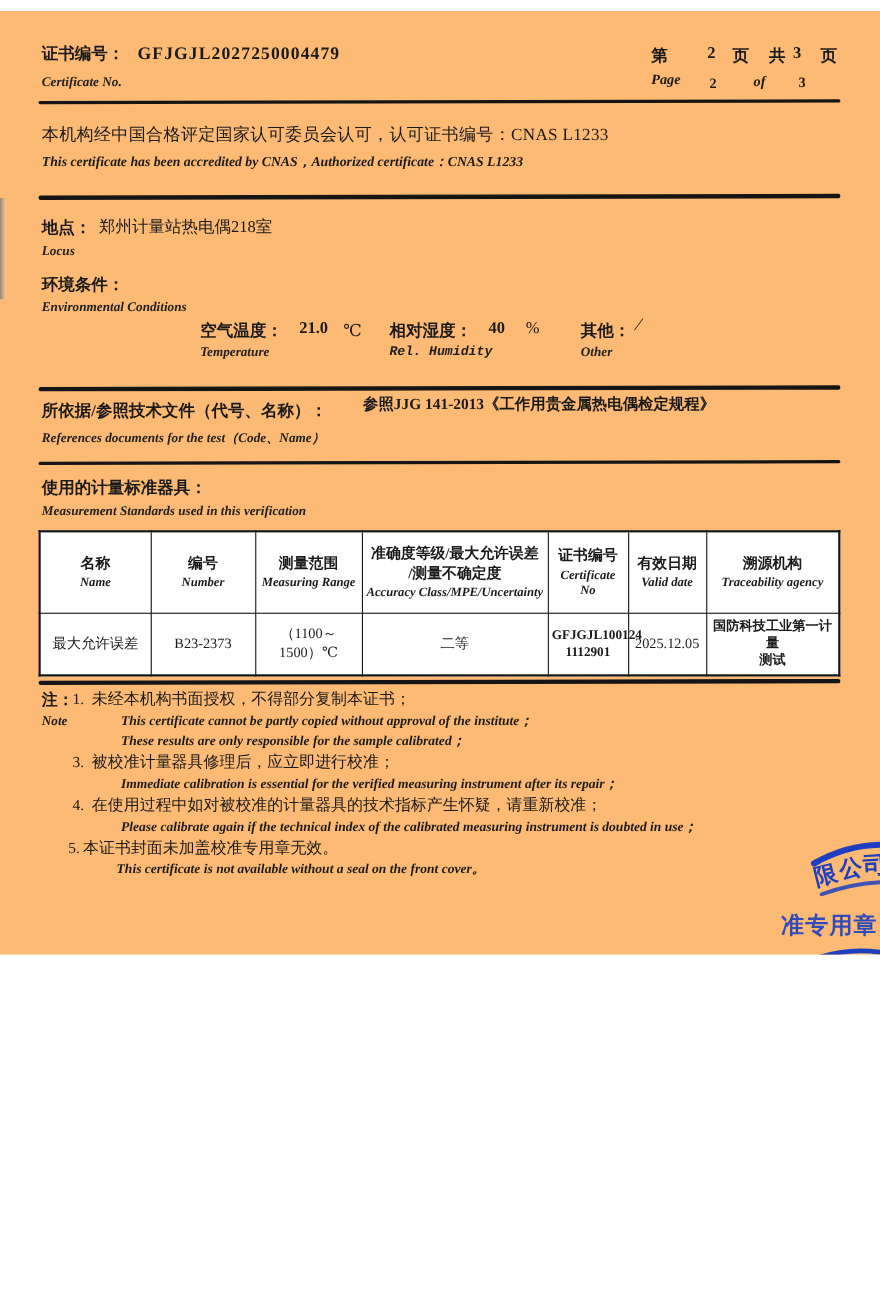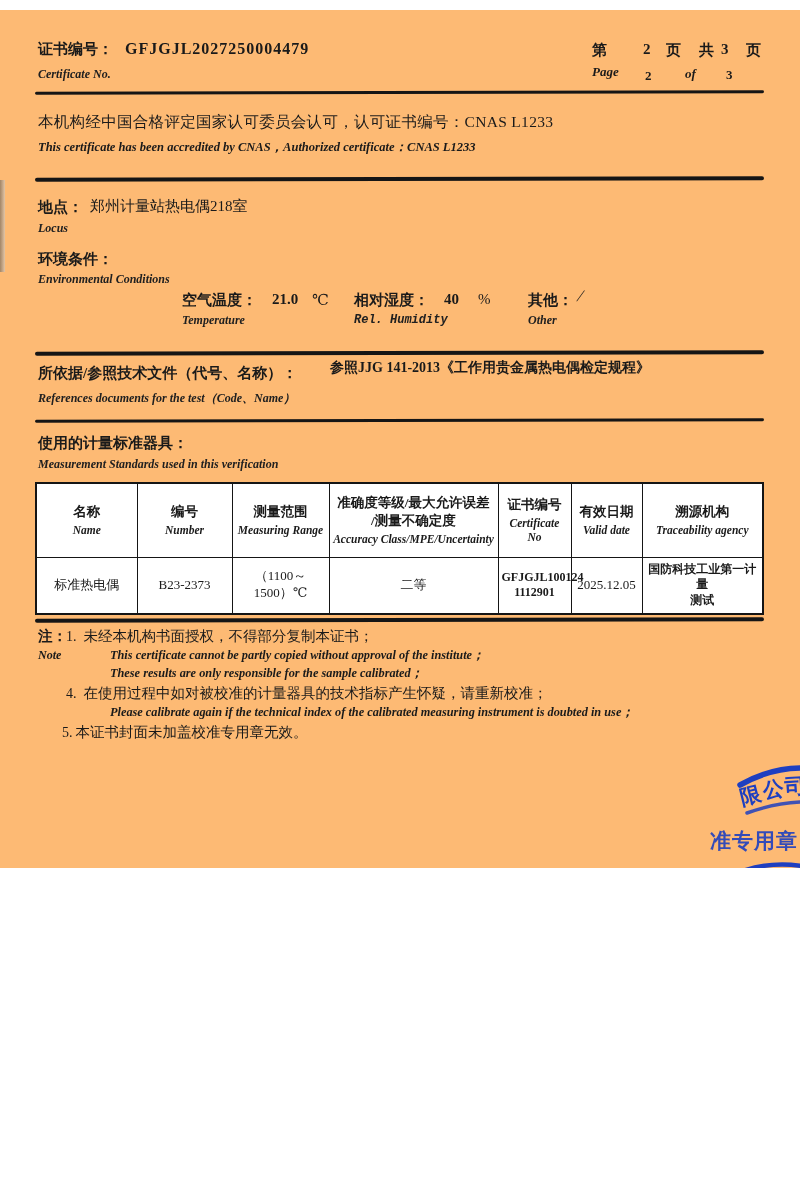--- a/index.html
+++ b/index.html
@@ -149,21 +149,21 @@
       <td>
         <div class="th-zh">有效日期</div>
         <div class="th-en">Valid date</div>
       </td>
       <td>
         <div class="th-zh">溯源机构</div>
         <div class="th-en">Traceability agency</div>
       </td>
     </tr>
     <tr style="height:57px;">
-      <td class="td-v">标准热电偶</td>
+      <td class="td-v">最大允许误差</td>
       <td class="td-v">B23-2373</td>
       <td class="td-v">（1100～1500）℃</td>
       <td class="td-v">二等</td>
       <td class="td-sm td-bold">GFJGJL100124
 1112901</td>
       <td class="td-v">2025.12.05</td>
       <td class="td-sm td-bold">国防科技工业第一计量
 测试</td>
     </tr>
   </tbody>
@@ -176,25 +176,30 @@
     <span class="note-label-en">Note</span>
 
     <div class="note-item">
       <div class="note-zh"><span class="note-num">1.</span><span>未经本机构书面授权，不得部分复制本证书；</span></div>
       <div class="note-en">This certificate cannot be partly copied without approval of the institute；</div>
     </div>
     <div class="note-item">
       <div class="note-en">These results are only responsible for the sample calibrated；</div>
     </div>
     <div class="note-item">
+      <div class="note-zh"><span class="note-num">3.</span><span>被校准计量器具修理后，应立即进行校准；</span></div>
+      <div class="note-en">Immediate calibration is essential for the verified measuring instrument after its repair；</div>
+    </div>
+    <div class="note-item">
       <div class="note-zh"><span class="note-num">4.</span><span>在使用过程中如对被校准的计量器具的技术指标产生怀疑，请重新校准；</span></div>
       <div class="note-en">Please calibrate again if the technical index of the calibrated measuring instrument is doubted in use；</div>
     </div>
     <div class="note-item" style="padding-left:24px;">
       <div class="note-zh"><span class="note-num" style="margin-right:3px;">5.</span><span>本证书封面未加盖校准专用章无效。</span></div>
+      <div class="note-en">This certificate is not available without a seal on the front cover。</div>
     </div>
   </div>
 
   <svg class="stamp" width="130" height="150" viewBox="0 0 130 150">
     <g fill="none" stroke-linecap="round" stroke="#1e3fc0">
       <path d="M70 30 Q 100 13 132 13" stroke-width="5.5"></path>
       <path d="M77 58 Q 105 48 132 47" stroke-width="3.5" opacity="0.85"></path>
       <path d="M70 117 Q 100 106 132 111" stroke-width="4.5"></path>
       <path d="M58 139 Q 95 126 132 134" stroke-width="5.5"></path>
     </g>

